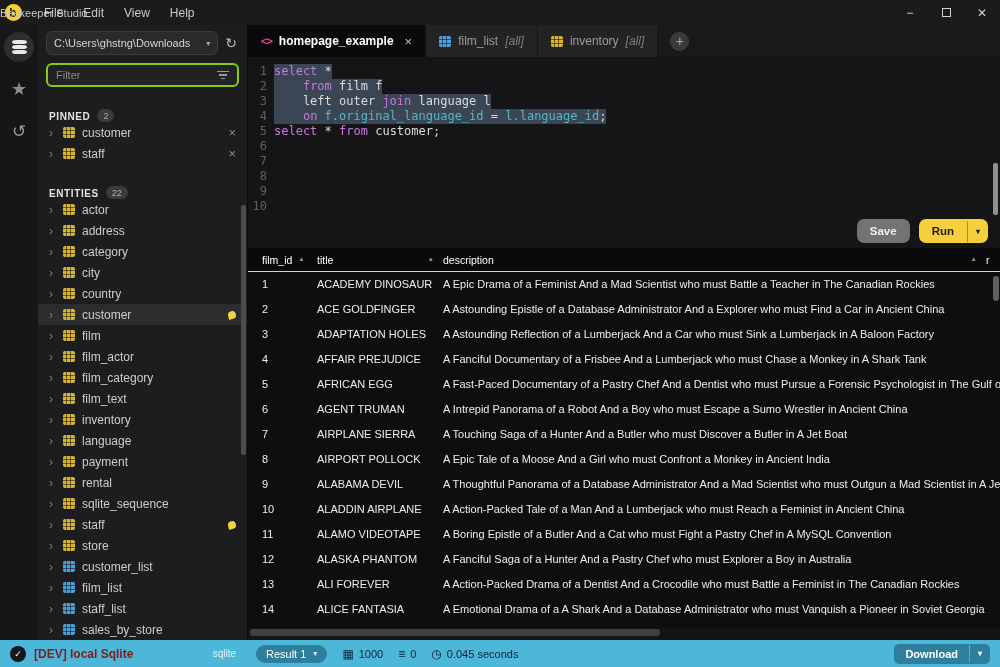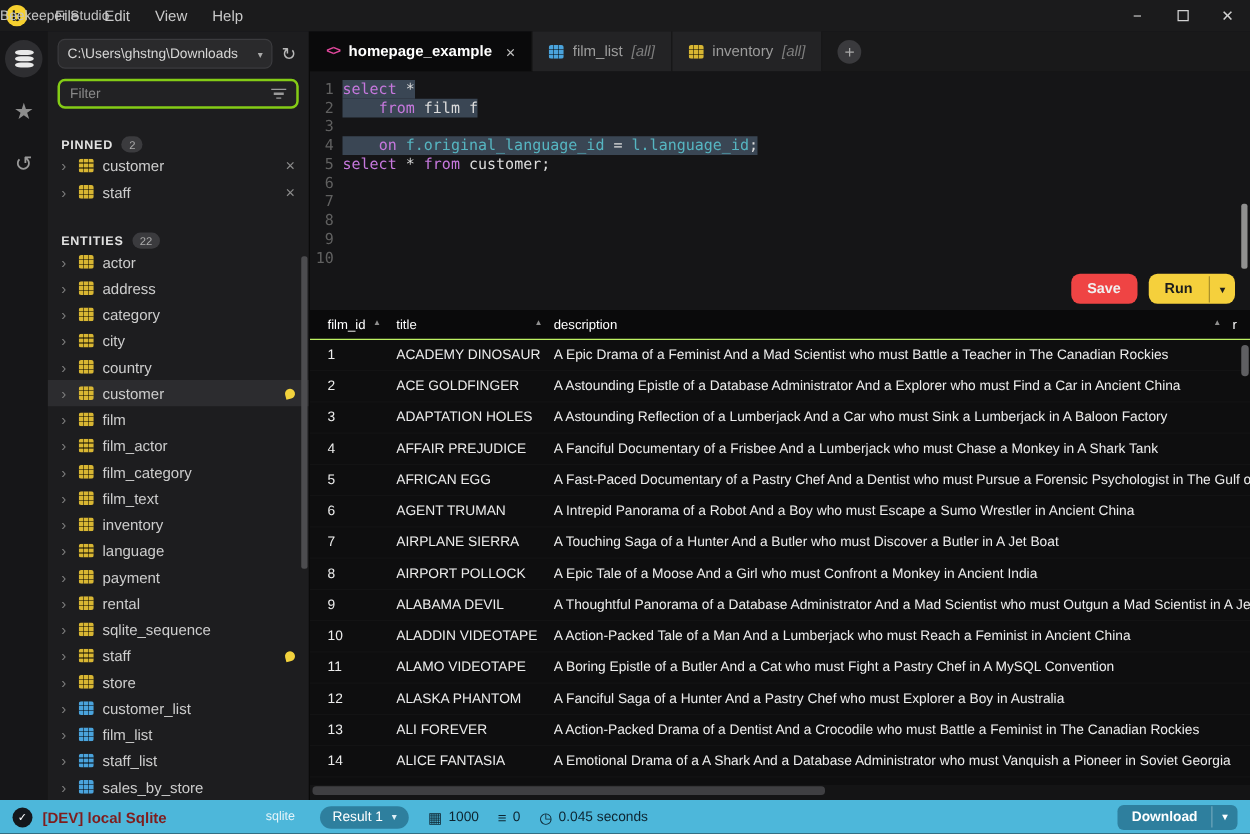--- a/index.html
+++ b/index.html
@@ -71,21 +71,21 @@
   .code-area{position:absolute;left:0;top:7px;right:8px;font-family:"DejaVu Sans Mono",monospace;font-size:12px;line-height:15px}
   .cline{display:flex;white-space:pre}
   .lnum{width:26px;text-align:right;color:#606060;flex:0 0 auto;padding-right:7px}
   .ltext{min-height:15px}
   .ltext.sel{background:#3a4654}
   .kw{color:#c678dd}
   .id{color:#56b6c2}
   .pl{color:#dcdcdc}
   .ed-scroll{position:absolute;right:2px;top:106px;width:5px;height:52px;background:#909090;border-radius:2px}
   .btn-row{position:absolute;right:12px;bottom:5px;display:flex;gap:9px;align-items:center}
-  .save-btn{background:#ef4444;color:#f0f0f0;font-size:11.5px;font-weight:bold;padding:6px 13px;border-radius:7px}
+  .save-btn{background:#737373;color:#f0f0f0;font-size:11.5px;font-weight:bold;padding:6px 13px;border-radius:7px}
   .run-btn{display:flex;align-items:center;background:#f5d03c;color:#1d1d1d;border-radius:7px;overflow:hidden;font-weight:bold;font-size:11.5px}
   .run-main{padding:6px 13px}
   .run-caret{padding:6px 8px;border-left:1px solid rgba(0,0,0,.3);font-size:8px}
 
   
   .results{position:absolute;left:248px;top:248px;right:0;bottom:39px;background:#0e0e0f;overflow:hidden}
   .rhead{display:grid;grid-template-columns:55px 126px 1fr 14px;height:24px;background:#0a0a0b;border-bottom:1px solid #bef264;align-items:center;font-size:10.5px;font-weight:normal;color:#fff;padding-left:14px}
   .hcell{display:flex;align-items:center;gap:6px;padding-right:9px;overflow:hidden;white-space:nowrap}
   .sort{color:#8f8f8f;font-size:6.5px;line-height:1}
   .ml{margin-left:auto}
@@ -317,21 +317,21 @@
       <span class="tab-label">inventory</span>
       <span class="suffix">[all]</span>
     </div>
     <div class="tab-add">+</div>
 </div>
 
 <div class="editor">
   <div class="code-area">
       <div class="cline"><span class="lnum">1</span><span class="ltext sel"><span class="kw">select</span><span class="pl"> *</span></span></div>
       <div class="cline"><span class="lnum">2</span><span class="ltext sel"><span class="pl">    </span><span class="kw">from</span><span class="pl"> film f</span></span></div>
-      <div class="cline"><span class="lnum">3</span></div>
+      <div class="cline"><span class="lnum">3</span><span class="ltext sel"><span class="pl">    left outer </span><span class="kw">join</span><span class="pl"> language l</span></span></div>
       <div class="cline"><span class="lnum">4</span><span class="ltext sel"><span class="pl">    </span><span class="kw">on</span><span class="pl"> </span><span class="id">f.original_language_id</span><span class="pl"> = </span><span class="id">l.language_id</span><span class="pl">;</span></span></div>
       <div class="cline"><span class="lnum">5</span><span class="ltext"><span class="kw">select</span><span class="pl"> * </span><span class="kw">from</span><span class="pl"> customer;</span></span></div>
       <div class="cline"><span class="lnum">6</span><span class="ltext"></span></div>
       <div class="cline"><span class="lnum">7</span><span class="ltext"></span></div>
       <div class="cline"><span class="lnum">8</span><span class="ltext"></span></div>
       <div class="cline"><span class="lnum">9</span><span class="ltext"></span></div>
       <div class="cline"><span class="lnum">10</span><span class="ltext"></span></div>
     </div>
   <div class="ed-scroll"></div>
   <div class="btn-row">
@@ -400,21 +400,21 @@
         <div class="rcell">AIRPORT POLLOCK</div>
         <div class="rcell">A Epic Tale of a Moose And a Girl who must Confront a Monkey in Ancient India</div>
       </div>
       <div class="rrow">
         <div class="rcell">9</div>
         <div class="rcell">ALABAMA DEVIL</div>
         <div class="rcell">A Thoughtful Panorama of a Database Administrator And a Mad Scientist who must Outgun a Mad Scientist in A Jet Boat</div>
       </div>
       <div class="rrow">
         <div class="rcell">10</div>
-        <div class="rcell">ALADDIN VIDEOTAPE</div>
+        <div class="rcell">ALADDIN AIRPLANE</div>
         <div class="rcell">A Action-Packed Tale of a Man And a Lumberjack who must Reach a Feminist in Ancient China</div>
       </div>
       <div class="rrow">
         <div class="rcell">11</div>
         <div class="rcell">ALAMO VIDEOTAPE</div>
         <div class="rcell">A Boring Epistle of a Butler And a Cat who must Fight a Pastry Chef in A MySQL Convention</div>
       </div>
       <div class="rrow">
         <div class="rcell">12</div>
         <div class="rcell">ALASKA PHANTOM</div>

